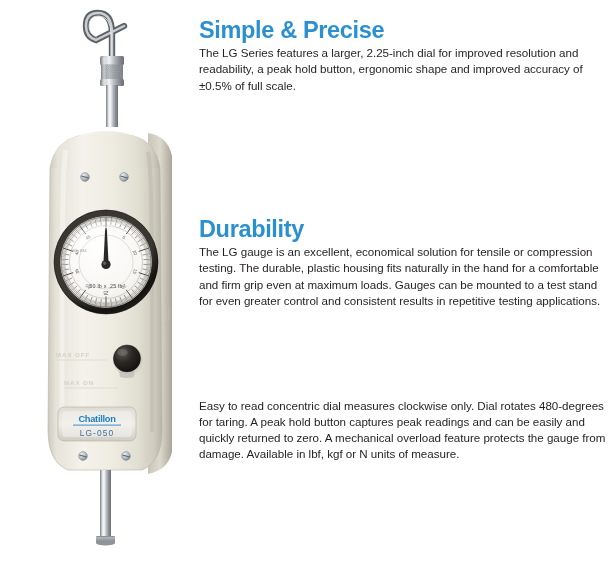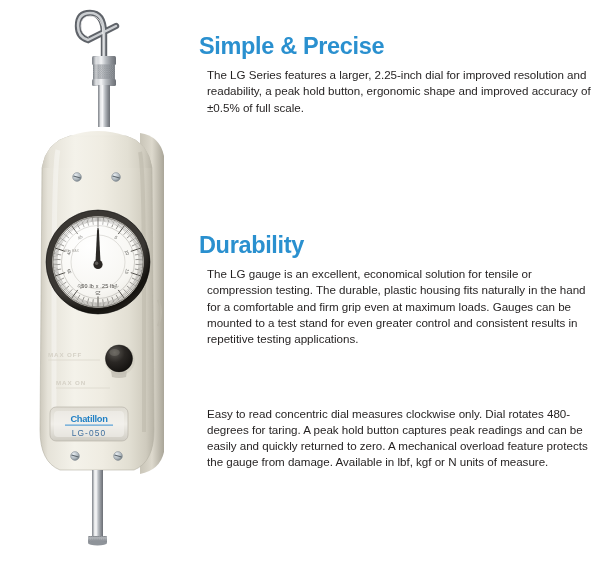--- a/index.html
+++ b/index.html
@@ -13,46 +13,46 @@
     overflow: hidden;
     font-family: "Liberation Sans", sans-serif;
     -webkit-font-smoothing: antialiased;
   }
 
   
   #page { position: relative; width: 612px; height: 561px; background: #fff; }
 
   #product-figure {
     position: absolute;
-    left: 8px; top: 0;
+    left: 16px; top: 0;
     width: 192px; height: 561px;
   }
 
   #content-column {
     position: absolute;
     left: 199px; top: 0;
     width: 408px; height: 561px;
   }
 
   .feature-block { position: absolute; width: 408px; }
   #feature-simple   { top: 18px; }
   #feature-durable  { top: 217px; }
   #feature-scale    { top: 398px; }
 
   .feature-heading {
-    margin: 16px 0 2px 0;
+    margin: 0 0 2px 0;
     font-size: 23.5px;
     font-weight: bold;
     line-height: 1.08;
     letter-spacing: -0.35px;
     color: #2a90cf;
     white-space: nowrap;
   }
   .feature-body {
-    margin: 8px;
+    margin: 0;
     font-size: 11.6px;
     line-height: 16.1px;
     color: #221f1f;
     letter-spacing: -0.02px;
   }
 
   
   #gauge { position: absolute; left: 0; top: 0; width: 192px; height: 561px; }
   #gauge svg { display: block; }
 

